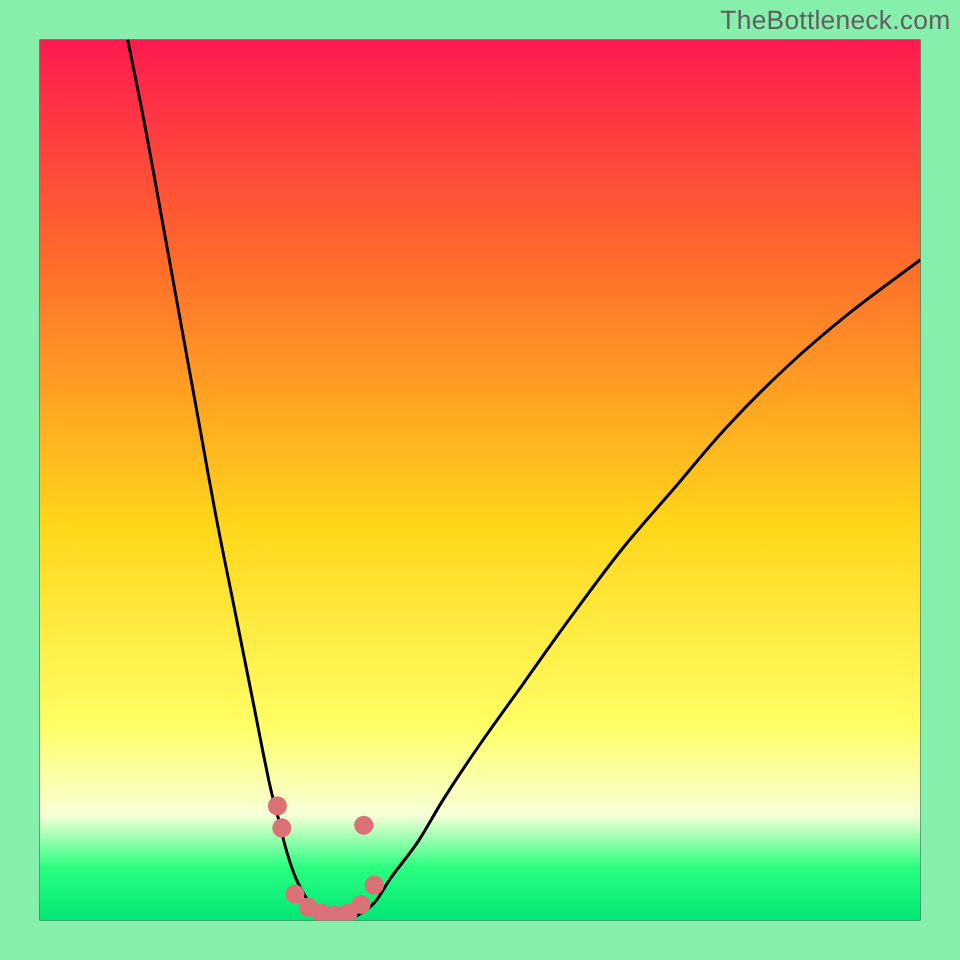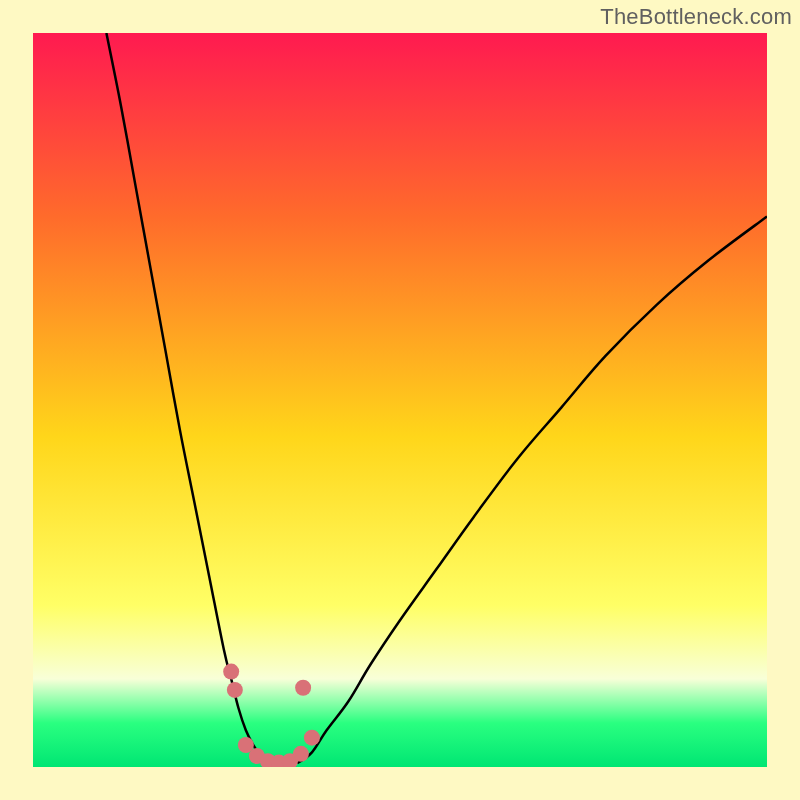--- a/index.html
+++ b/index.html
@@ -8,21 +8,21 @@
     width: 800px;
     height: 800px;
     background: #ffffff;
     overflow: hidden;
     font-family: Arial, Helvetica, sans-serif;
   }
   .outer {
     position: relative;
     width: 800px;
     height: 800px;
-    background: #fef9c3;
+    background: #86efac;
   }
   .watermark {
     position: absolute;
     top: 4px;
     right: 8px;
     color: #606060;
     font-size: 22px;
     font-weight: 500;
     letter-spacing: 0.2px;
     z-index: 10;

